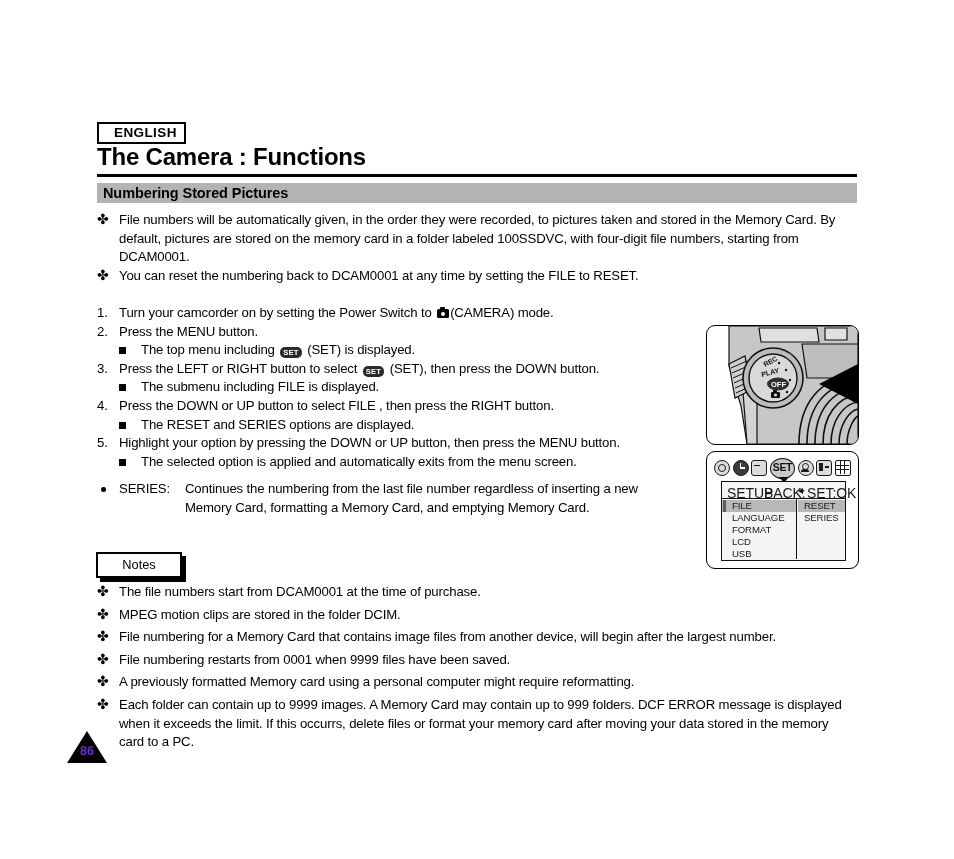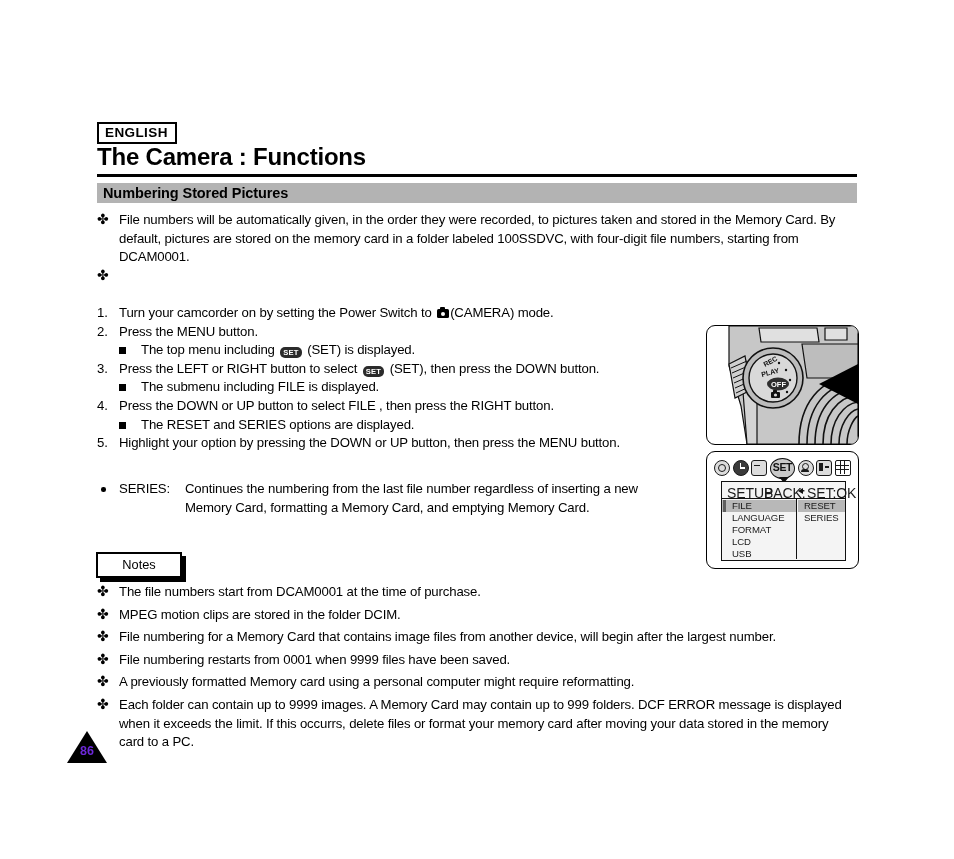--- a/index.html
+++ b/index.html
@@ -18,21 +18,21 @@
     position: absolute;
     left: 0; top: 0;
     width: 954px; height: 859px;
   }
 
   
   .english-box {
     position: absolute;
     left: 97px; top: 122px;
     border: 2px solid #000;
-    padding: 1px 7px 2px 6px;
+    padding: 1px 7px 2px 15px;
     font-size: 13.5px;
     font-weight: bold;
     letter-spacing: 0.4px;
     line-height: 15px;
     background: #fff;
   }
   .page-title {
     position: absolute;
     left: 97px; top: 143px;
     font-size: 24px;
@@ -353,20 +353,21 @@
     <span>Numbering Stored Pictures</span>
   </div>
 
   <div class="tbody" style="left:97px; top:211px; width:760px;">
     <div class="bullet-row">
       <span class="mark flower">✤</span>
       <span>File numbers will be automatically given, in the order they were recorded, to pictures taken and stored in the Memory Card. By default, pictures are stored on the memory card in a folder labeled 100SSDVC, with four-digit file numbers, starting from DCAM0001.</span>
     </div>
     <div class="bullet-row" style="margin-top:0px;">
       <span class="mark flower">✤</span>
+      <span>You can reset the numbering back to DCAM0001 at any time by setting the FILE to RESET.</span>
     </div>
   </div>
 
   <div class="tbody" style="left:97px; top:304px; width:600px;">
 
     <div class="bullet-row">
       <span class="mark num">1.</span>
       <span><span>Turn your camcorder on by setting the Power Switch to </span><span class="cam-glyph"></span><span>(CAMERA) mode.</span></span>
     </div>
 
@@ -393,20 +394,24 @@
       <span>Press the DOWN or UP button to select  FILE , then press the RIGHT button.</span>
     </div>
     <div class="sub-row">
       <span class="sq"></span>
       <span>The RESET and SERIES options are displayed.</span>
     </div>
 
     <div class="bullet-row">
       <span class="mark num">5.</span>
       <span>Highlight your option by pressing the DOWN or UP button, then press the MENU button.</span>
+    </div>
+    <div class="sub-row">
+      <span class="sq"></span>
+      <span>The selected option is applied and automatically exits from the menu screen.</span>
     </div>
   </div>
 
   <div class="tbody" style="left:97px; top:479px; width:700px;">
     <div class="dot-row" style="margin-top:1px;">
       <span class="dot"></span>
       <span class="lab">SERIES:</span><span>Continues the numbering from the last file number regardless of inserting a new</span>
       <span class="hang">Memory Card, formatting a Memory Card, and emptying Memory Card.</span>
     </div>
   </div>

